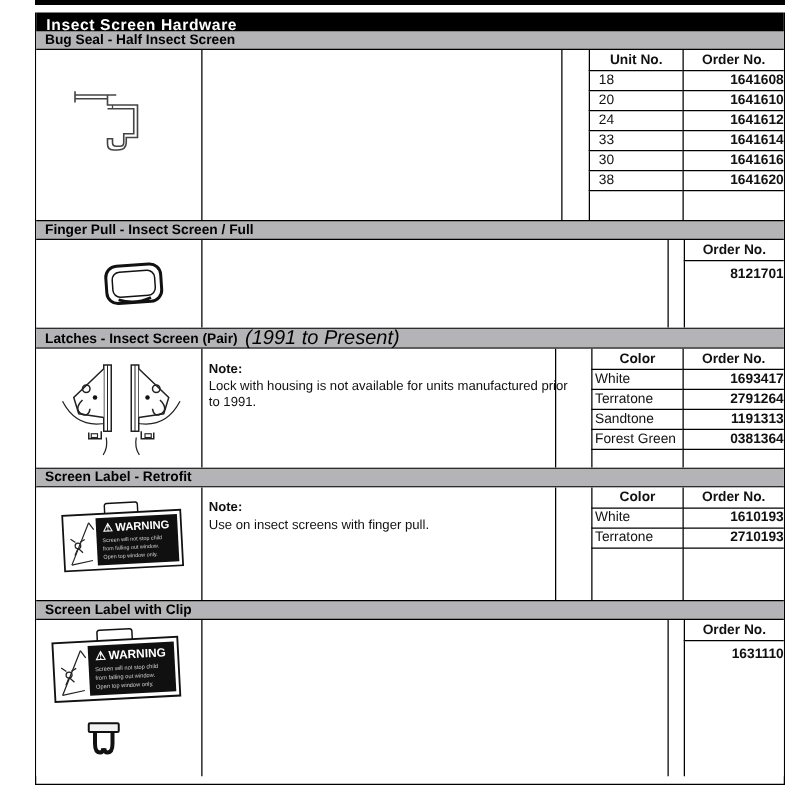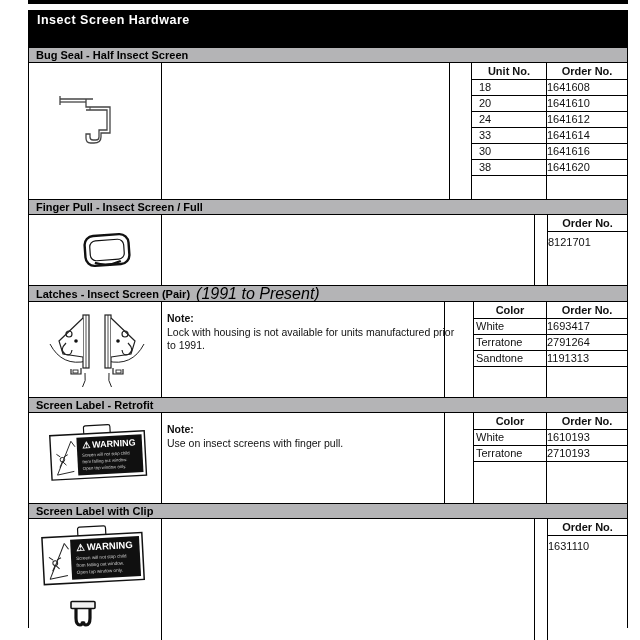--- a/index.html
+++ b/index.html
@@ -8,21 +8,21 @@
     position:relative; width:640px; height:640px; background:#fff;
     font-family:"Liberation Sans", sans-serif; color:#111;
     overflow:hidden;
   }
   .top-strip { position:absolute; left:28px; top:0; width:600px; height:4px; background:#000; }
   .doc {
     position:absolute; left:28px; top:10px; width:600px; height:618px;
     border-left:1px solid #000; border-right:1px solid #000; border-bottom:1px solid #000;
   }
   .title-bar {
-    height:37px; background:#000; color:#fff; font-weight:bold; font-size:12.5px;
+    height:14px; background:#000; color:#fff; font-weight:bold; font-size:12.5px;
     line-height:21px; padding-left:8px; letter-spacing:0.5px;
   }
   .sec-bar {
     background:#b4b4b6; border-top:1px solid #000; border-bottom:1px solid #000;
     font-weight:bold; font-size:11px; color:#000;
     display:flex; align-items:center; padding-left:7px; gap:6px;
   }
   .sec-bar .suffix { font-weight:normal; font-style:italic; font-size:16px; }
   .content { position:relative; background:#fff; }
   .vdiv { position:absolute; top:0; bottom:0; width:1px; background:#000; }
@@ -32,21 +32,21 @@
   .mtable { position:absolute; top:0; bottom:0; right:0; display:flex; flex-direction:column; font-size:11px; }
   .mrow { display:flex; }
   .mrow > div { border-left:1px solid #000; border-bottom:1px solid #000; height:16px; line-height:15px; overflow:hidden; }
   .mrow.mhead > div { height:17px; line-height:16px; font-weight:bold; text-align:center; }
   .mrow.filler { flex:1; }
   .mrow.filler > div { border-bottom:none; height:auto; }
   .mrow.tallrow { flex:1; }
   .mrow.tallrow > div { border-bottom:none; height:auto; line-height:15px; padding-top:3px; }
   .cell-unit { text-align:left; padding-left:7px; }
   .cell-color { text-align:left; padding-left:2px; }
-  .cell-order { text-align:left; }
+  .cell-order { text-align:right;font-weight:bold; }
   svg { display:block; }
 </style>
 </head>
 <body>
 
 <div class="page">
   <div class="top-strip"></div>
 
   <div class="doc">
 
@@ -165,20 +165,24 @@
           <div class="cell-color" style="width:73px;">White</div>
           <div class="cell-order" style="flex:1;">1693417</div>
         </div>
         <div class="mrow">
           <div class="cell-color" style="width:73px;">Terratone</div>
           <div class="cell-order" style="flex:1;">2791264</div>
         </div>
         <div class="mrow">
           <div class="cell-color" style="width:73px;">Sandtone</div>
           <div class="cell-order" style="flex:1;">1191313</div>
+        </div>
+        <div class="mrow">
+          <div class="cell-color" style="width:73px;">Forest Green</div>
+          <div class="cell-order" style="flex:1;">0381364</div>
         </div>
         <div class="mrow filler">
           <div style="width:73px;"></div>
             <div style="flex:1;"></div>
         </div>
       </div>
     </div>
 
     <div class="sec-bar" style="height:16px;">
       <span>Screen Label - Retrofit</span>

